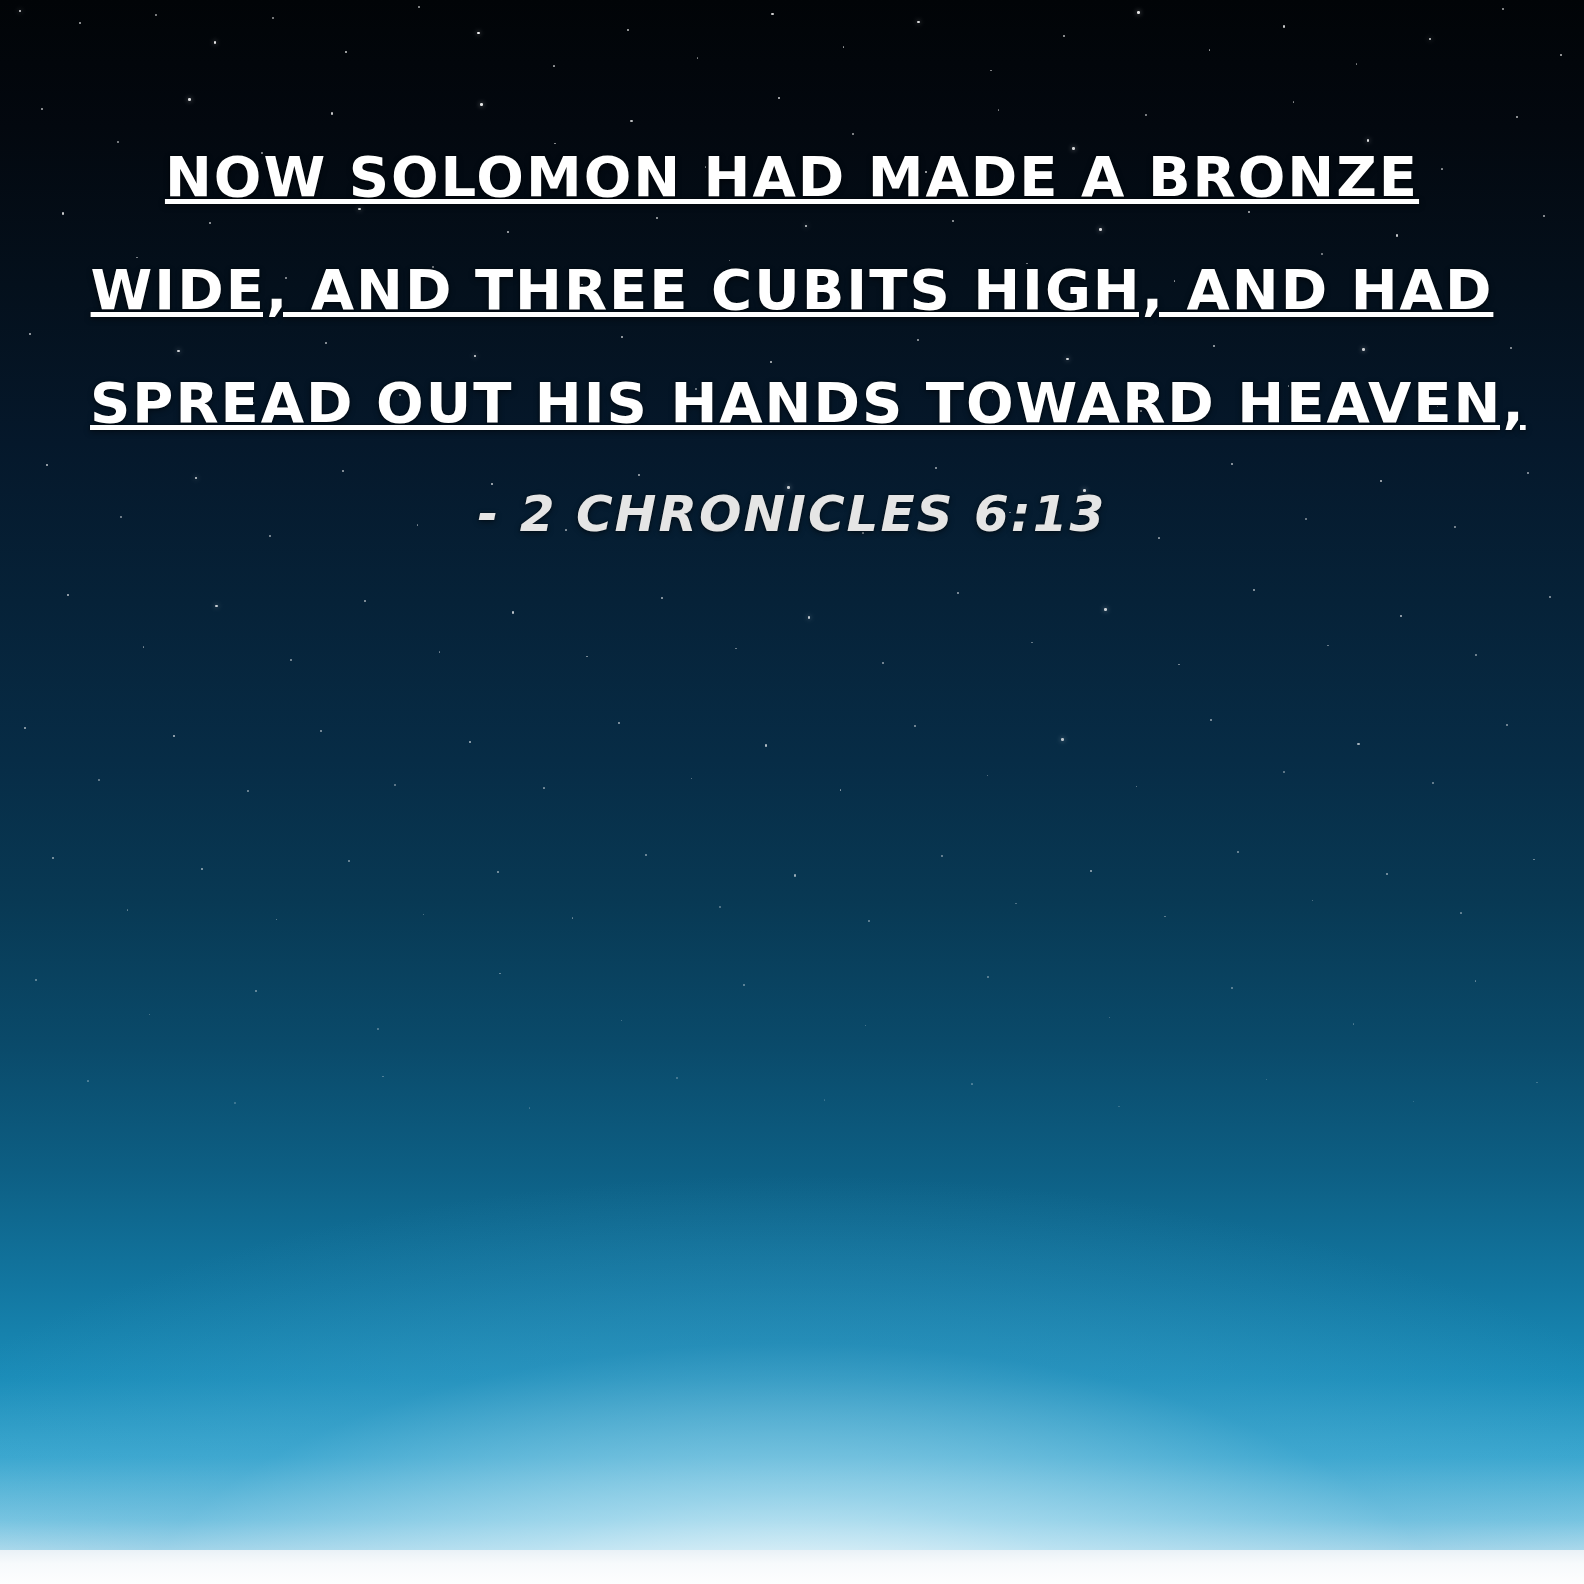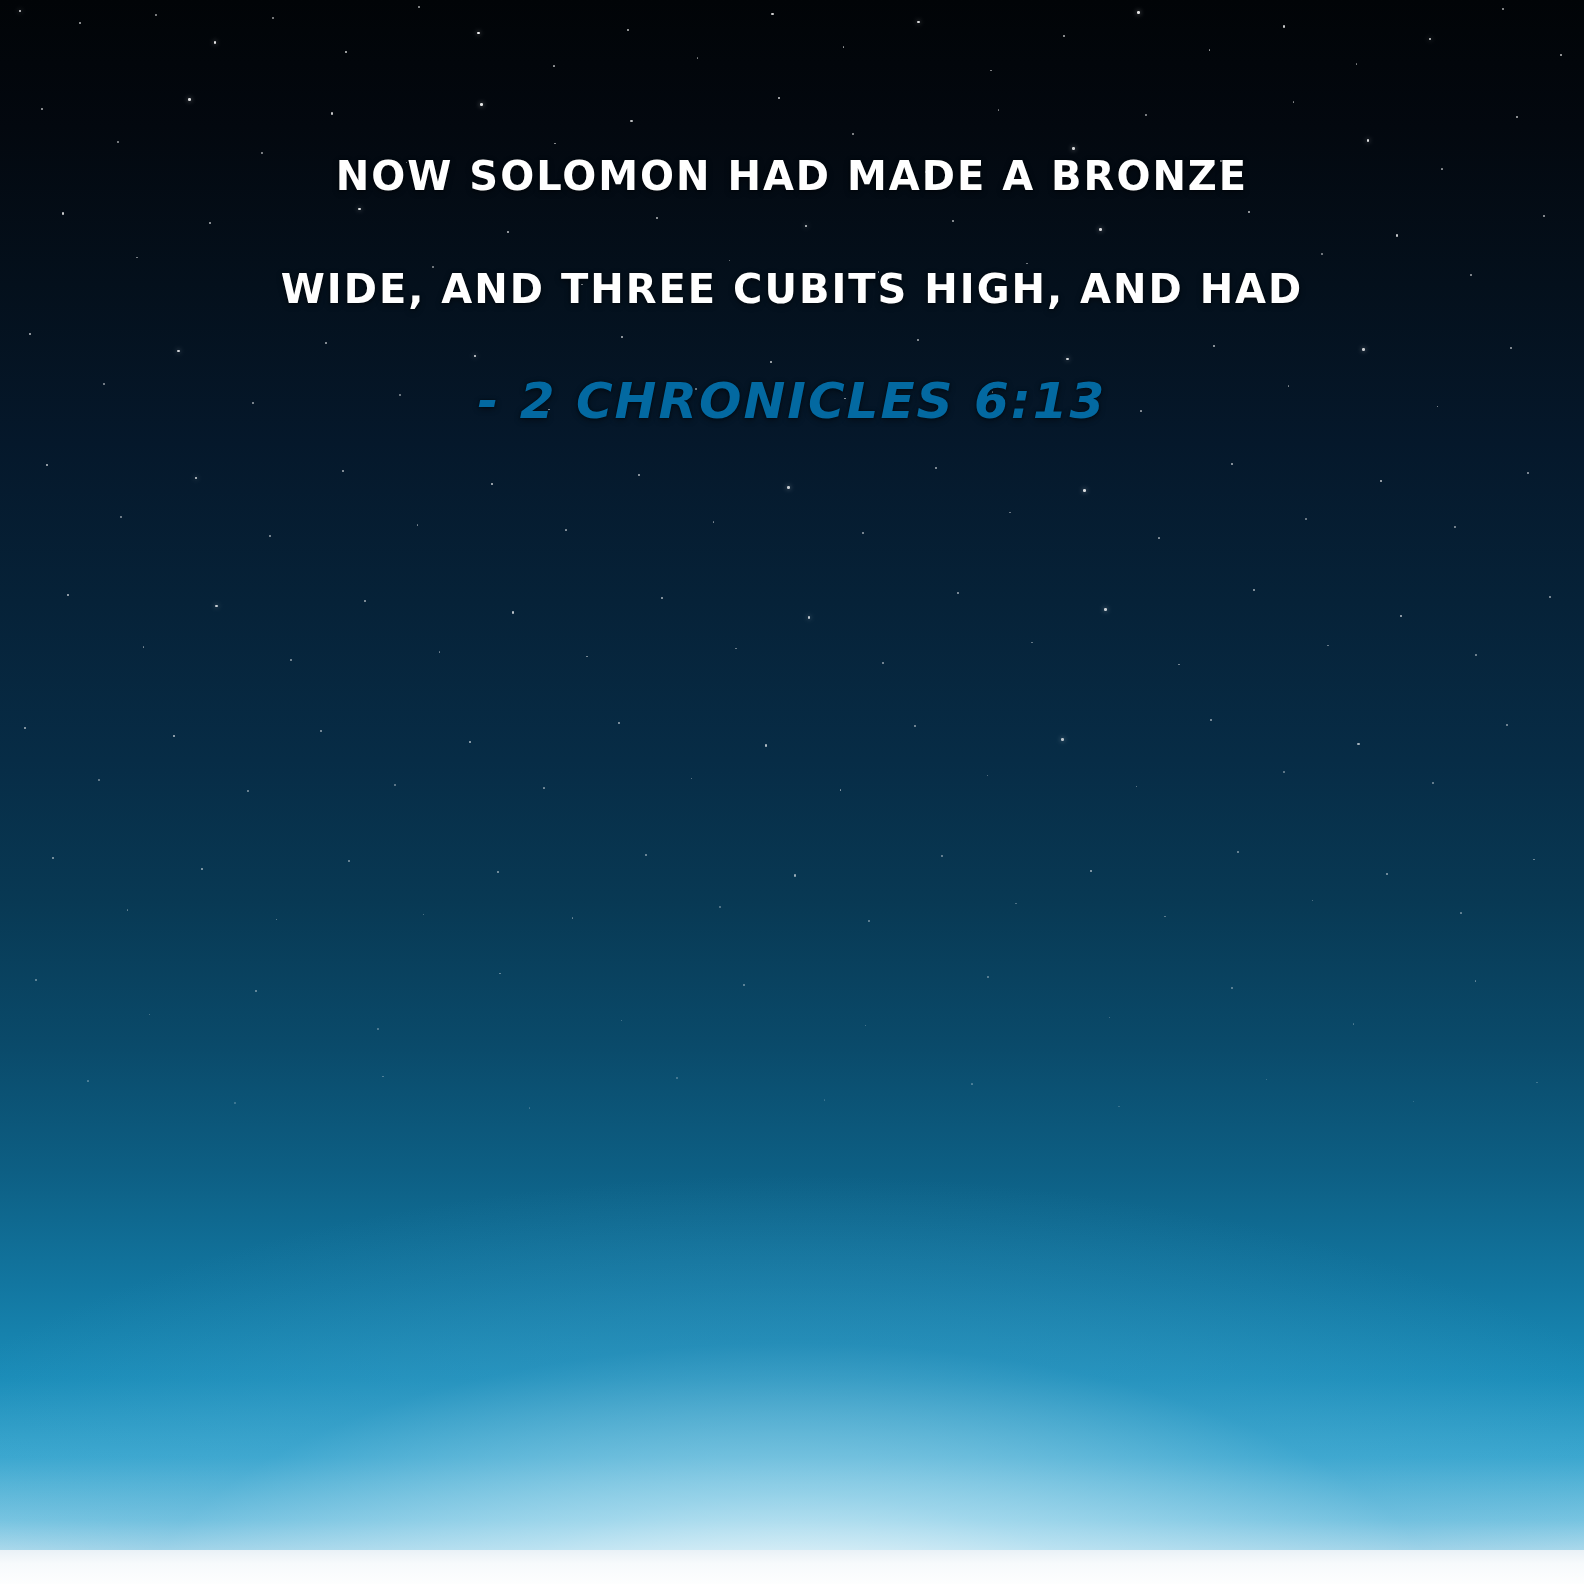--- a/index.html
+++ b/index.html
@@ -82,34 +82,35 @@
     left: 0;
     right: 0;
     text-align: center;
     padding: 0 90px;
     box-sizing: border-box;
   }
 
   .verse-line {
     color: #ffffff;
     font-family: "DejaVu Sans", sans-serif;
-    font-size: 40px;
+    font-size: 56px;
     font-weight: 700;
     letter-spacing: 2px;
     text-transform: uppercase;
     line-height: 113px;
     white-space: nowrap;
     text-shadow:
       0 0 2px rgba(0,0,0,0.55),
       0 2px 6px rgba(0,0,0,0.45);
+    text-decoration: underline;
   }
 
   .reference {
     margin-top: 26px;
-    color: #0369a1;
+    color: #e5e5e5;
     font-family: "DejaVu Sans", sans-serif;
     font-size: 50px;
     font-weight: 700;
     font-style: italic;
     letter-spacing: 2px;
     text-transform: uppercase;
     text-shadow:
       0 0 2px rgba(0,0,0,0.55),
       0 2px 6px rgba(0,0,0,0.45);
   }
@@ -315,16 +316,17 @@
       <div class="star" style="left: 79.9%; top: 68.1%; width: 1.6px; height: 1.6px; opacity: 0.26;"></div>
       <div class="star" style="left: 89.2%; top: 69.5%; width: 1.4px; height: 1.4px; opacity: 0.21;"></div>
       <div class="star" style="left: 97%; top: 68.3%; width: 1.5px; height: 1.5px; opacity: 0.24;"></div>
     </div>
   <div class="horizon-glow"></div>
   <div class="ground"></div>
 
   <div class="verse-block">
     <div class="verse-line">Now Solomon had made a bronze</div>
     <div class="verse-line">wide, and three cubits high, and had</div>
+    <div class="verse-line">spread out his hands toward heaven,</div>
     <div class="reference">- 2 Chronicles 6:13</div>
   </div>
 
 </div>
 
 </body></html>

